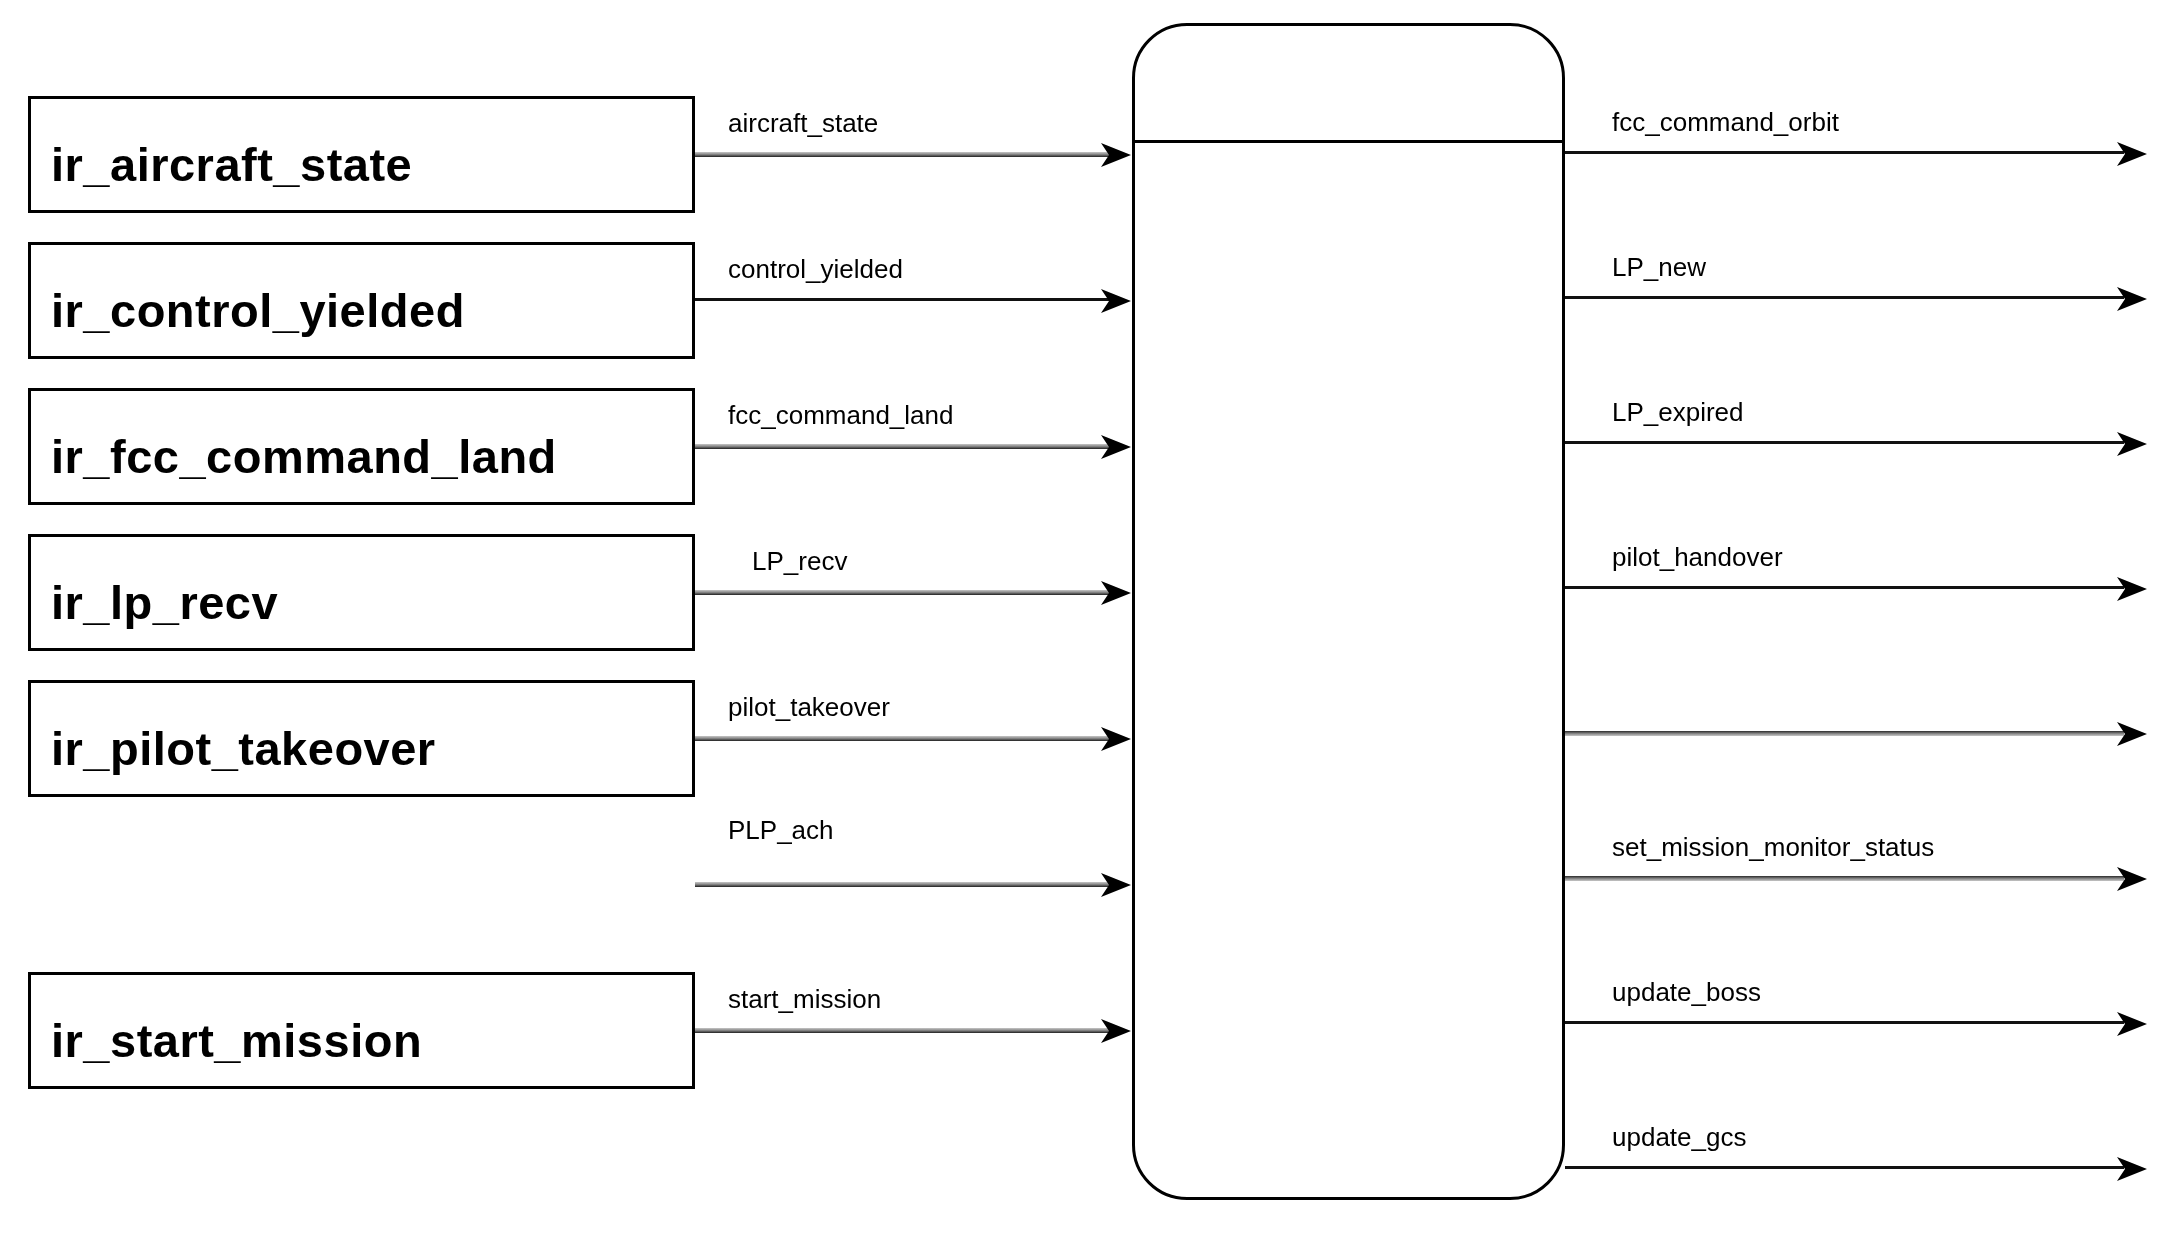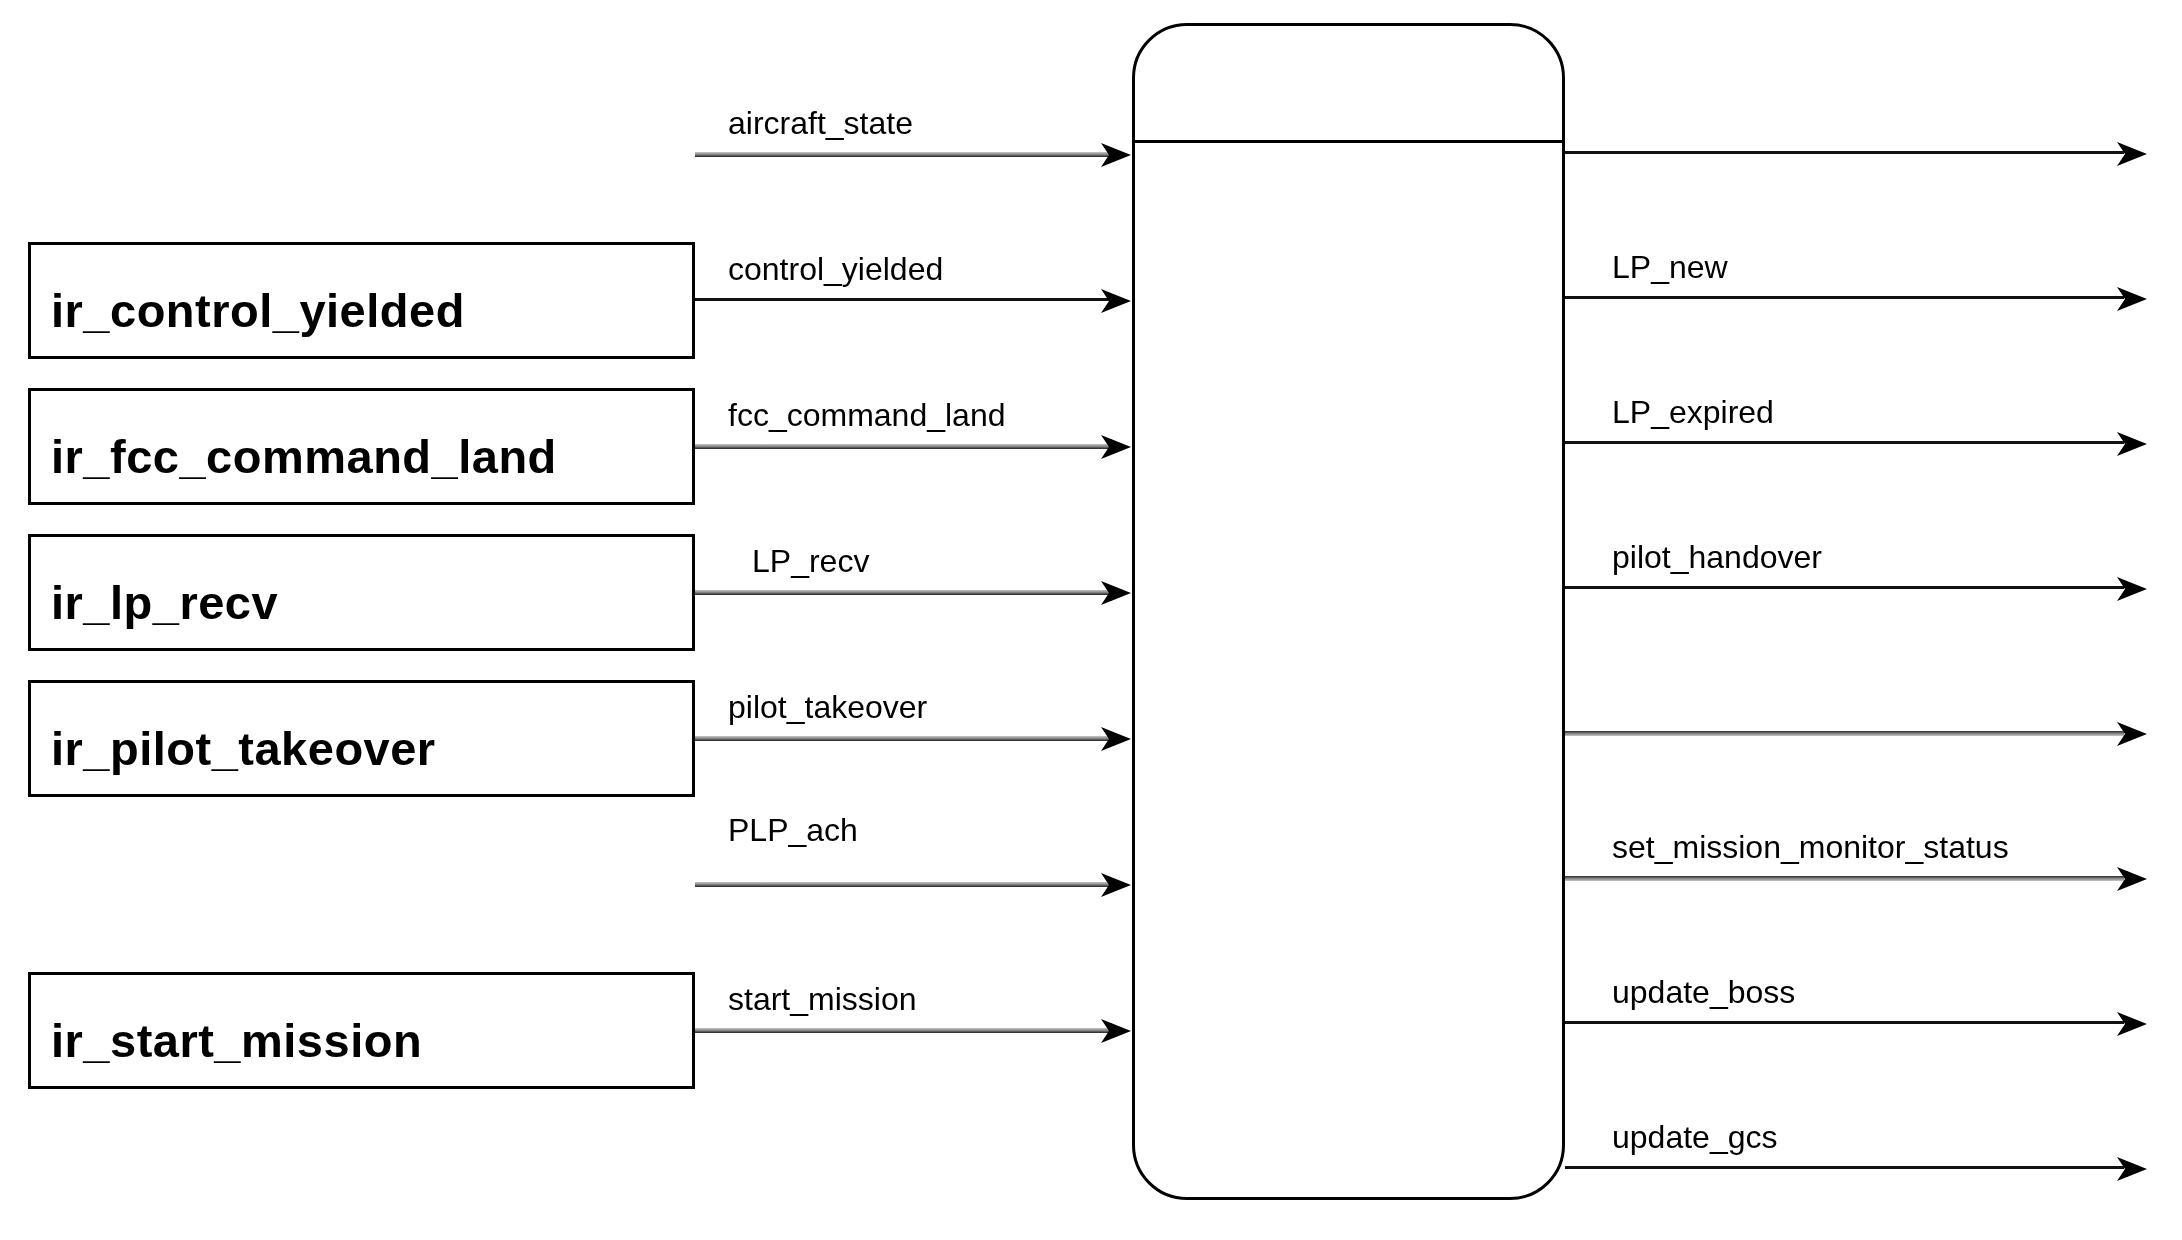--- a/index.html
+++ b/index.html
@@ -38,21 +38,21 @@
     font-size: 47px;
     font-weight: bold;
     letter-spacing: 0.5px;
     white-space: nowrap;
   }
   
   .sig-label {
     position: absolute;
     height: 44px;
     line-height: 44px;
-    font-size: 32px;
+    font-size: 26px;
     white-space: nowrap;
   }
   
   .h-line {
     position: absolute;
     height: 3px;
     background: #111111;
   }
   .h-line[data-style="thick-gray"] {
     height: 5px;
@@ -103,20 +103,23 @@
     background: #000000;
   }
 </style>
 </head>
 <body>
 
 <div id="canvas">
 
   <div class="layer inputs-layer">
 
+    <div class="src-box" style="top:96px">
+      <span class="src-label">ir_aircraft_state</span>
+    </div>
     <div class="h-line" style="left:695px; top:152px; width:415px" data-style="thick-gray"></div>
     <div class="sig-label" style="left:728px; top:101px">aircraft_state</div>
     <svg class="arrowhead" style="left:1100px; top:142px" viewBox="0 0 32 26">
         <polygon points="1,1 31,13 1,25 9,13" fill="#000000"></polygon>
       </svg>
 
     <div class="src-box" style="top:242px">
       <span class="src-label">ir_control_yielded</span>
     </div>
     <div class="h-line" style="left:695px; top:298px; width:415px" data-style="thin-black"></div>
@@ -168,20 +171,21 @@
       </svg>
   </div>
 
   <div class="lp-box">
     <div class="lp-sep"></div>
   </div>
 
   <div class="layer outputs-layer">
 
     <div class="h-line" style="left:1565px; top:151px; width:559px" data-style="thin-black"></div>
+    <div class="sig-label" style="left:1612px; top:100px">fcc_command_orbit</div>
     <svg class="arrowhead" style="left:2116px; top:141px" viewBox="0 0 32 26">
         <polygon points="1,1 31,13 1,25 9,13" fill="#000000"></polygon>
       </svg>
 
     <div class="h-line" style="left:1565px; top:296px; width:559px" data-style="thin-black"></div>
     <div class="sig-label" style="left:1612px; top:245px">LP_new</div>
     <svg class="arrowhead" style="left:2116px; top:286px" viewBox="0 0 32 26">
         <polygon points="1,1 31,13 1,25 9,13" fill="#000000"></polygon>
       </svg>
 

